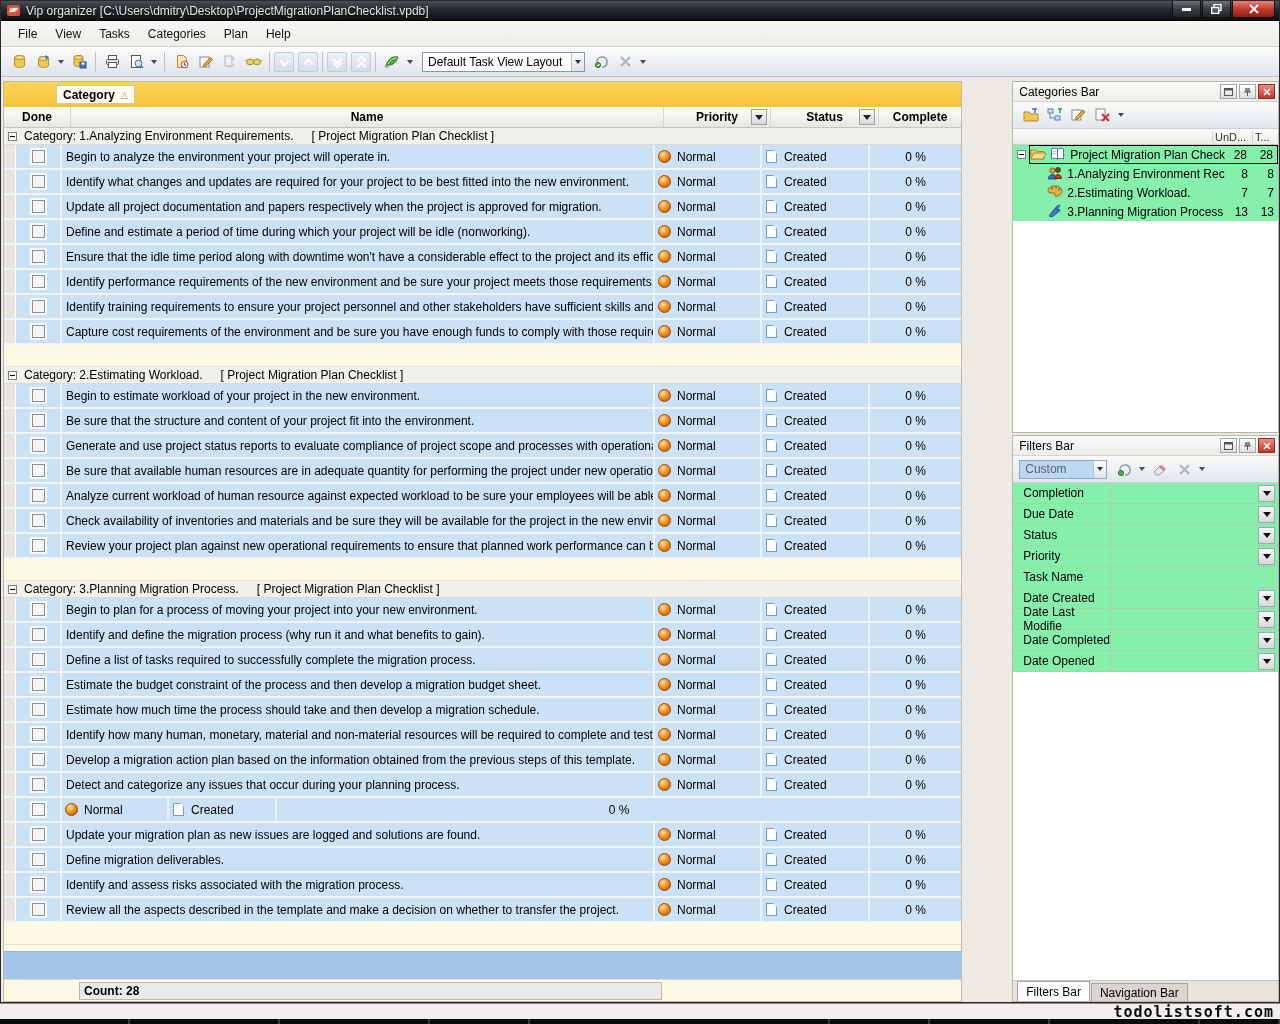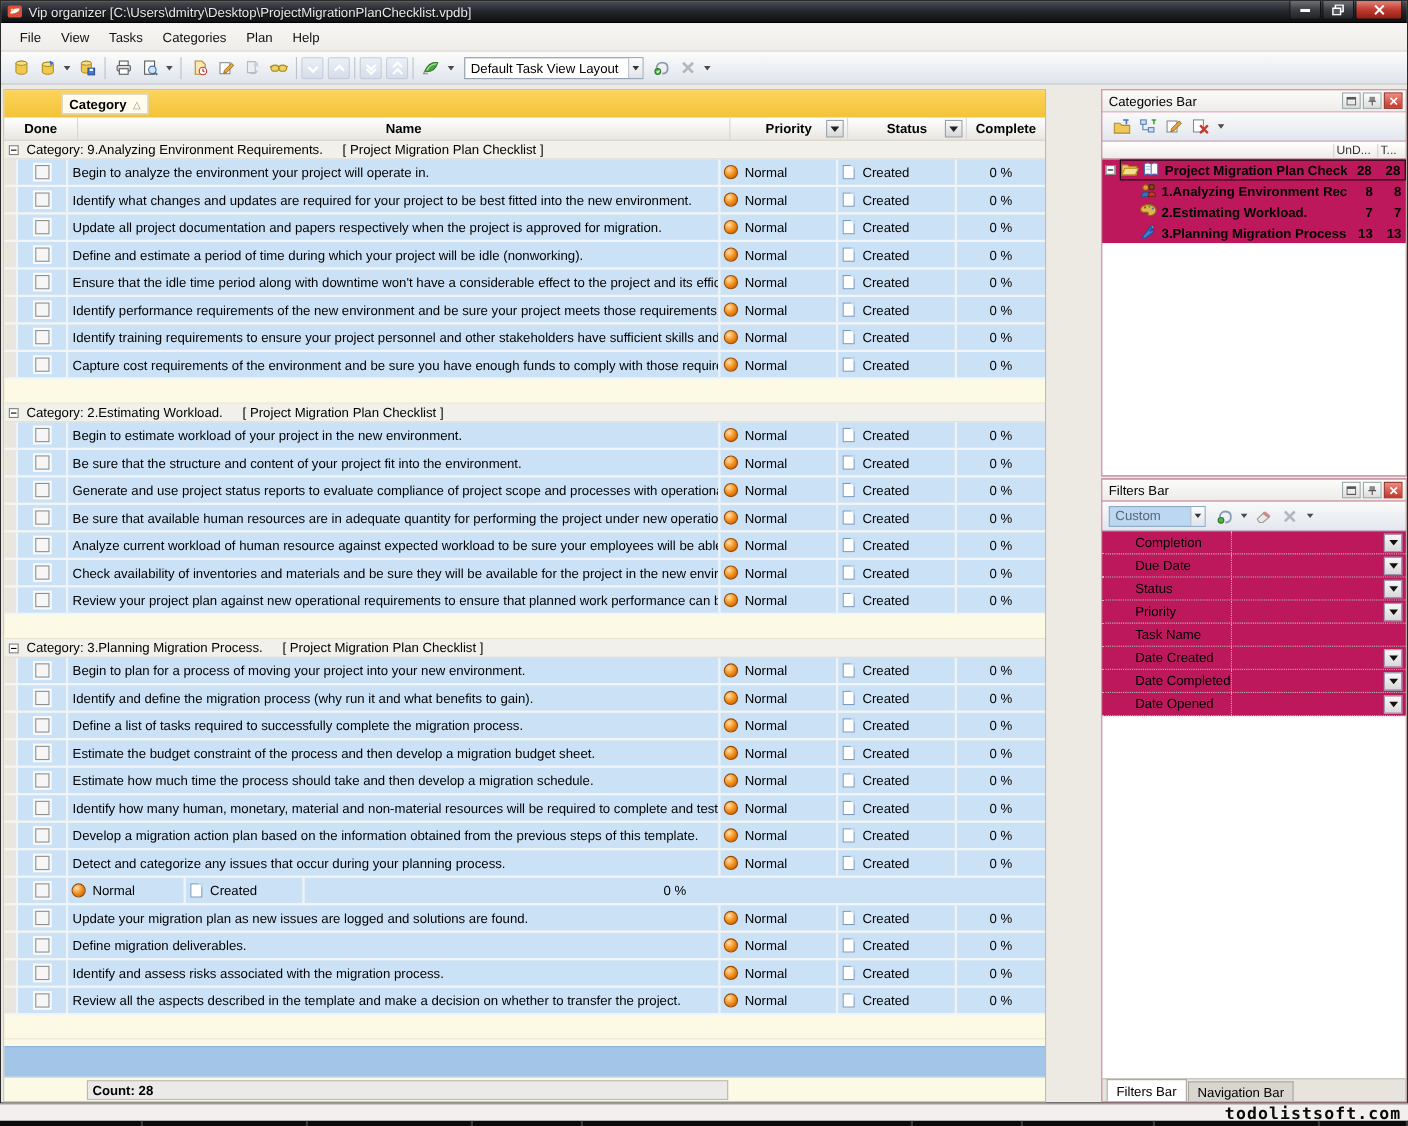--- a/index.html
+++ b/index.html
@@ -84,48 +84,48 @@
     border-left:4px solid transparent; border-top:4px solid #CBE2F6; }
   .emptyrow { height:22px; background:#FCFAE4; border-bottom:1px solid #E6E3CF; flex:0 0 22px;}
   .grid-filler { flex:1; background:#FCFAE4; }
   .blueband { height:28px; background:#A3C5E8; border-top:1px solid #8FB4DC; flex:0 0 28px;}
   .footerrow { height:22px; background:#FCFAE4; display:flex; align-items:center; border-top:1px solid #E0DDC8; flex:0 0 22px;}
   .count-box { margin-left:75px; width:583px; height:18px; background:#ECEAE9; border:1px solid #BBB8B1;
     display:flex; align-items:center; padding-left:4px; font-weight:bold;}
 
   
   .side { flex:1; margin-left:2px; display:flex; flex-direction:column; min-height:0;}
-  .panel { background:#be185d; border:1px solid #B9B6AF; display:flex; flex-direction:column; min-height:0;margin-left:48px;}
+  .panel { background:#86efac; border:1px solid #B9B6AF; display:flex; flex-direction:column; min-height:0;margin-left:48px;}
   .panel.categories { height:352px; flex:0 0 352px;}
   .panel.filters { flex:1; margin-top:2px; }
   .panel-titlebar { height:20px; background:linear-gradient(#FBFBFA,#EDECE9); border-bottom:1px solid #D8D5D0;
     display:flex; align-items:center; padding:0 3px 0 6px; flex:0 0 20px;}
   .panel-title { flex:1; }
   .pbtn { width:17px; height:15px; border:1px solid #9aa; background:linear-gradient(#fff,#ddd);
     display:flex; align-items:center; justify-content:center; margin-left:2px; cursor:pointer;}
   .pbtn.closeb { background:linear-gradient(#F08A80,#C4372B); border-color:#8E2D24;}
   .panel-toolbar { height:27px; background:linear-gradient(#FAFAF9,#E2E7EE); border-bottom:1px solid #C9CFD8;
     display:flex; align-items:center; padding-left:6px; flex:0 0 27px;}
 
   .tree-colhdr { height:16px; background:linear-gradient(#fff,#EBEBE7); border-bottom:1px solid #CCC9C2;
     display:flex; align-items:center; font-size:11px; color:#333; flex:0 0 16px;}
   .tree-colhdr .sp { flex:1; }
   .tree-colhdr .c1 { width:40px; border-left:1px solid #D5D2CB; padding-left:2px;}
   .tree-colhdr .c2 { width:26px; border-left:1px solid #D5D2CB; padding-left:2px;}
-  .tree-row { height:19px; display:flex; align-items:center; font-weight:bold; font-size:12px; flex:0 0 19px;}
+  .tree-row { height:19px; display:flex; align-items:center; font-weight:normal; font-size:12px; flex:0 0 19px;}
   .tree-row .lbl { white-space:nowrap; overflow:hidden; flex:1;}
   .tree-row .num { width:26px; text-align:right; padding-right:4px; }
   .tree-row.selected .selwrap { border:1px solid #000; }
   .selwrap { display:flex; align-items:center; flex:1; height:19px; min-width:0;}
   .tree-ico { width:16px; height:15px; margin-right:4px; flex:0 0 16px;}
   .tree-filler { flex:1; background:#fff;}
 
   .custom-combo { width:88px; height:19px; background:#BBD7F1; border:1px solid #8FA9C4; display:flex; align-items:center;}
   .custom-combo .val { flex:1; padding-left:5px; color:#5c6670;}
-  .filter-row { height:21px; display:flex; align-items:center; border-bottom:1px dotted #BDBAB4; flex:0 0 21px;padding-left:20px;}
+  .filter-row { height:21px; display:flex; align-items:center; border-bottom:1px dotted #BDBAB4; flex:0 0 21px;}
   .filter-row .flabel { width:98px; padding-left:10px; border-right:1px dotted #BDBAB4; height:100%; display:flex; align-items:center;}
   .filter-row .fval { flex:1; height:100%;}
   .fdrop { width:17px; height:17px; margin-right:3px; background:linear-gradient(#F8F8F8,#D8D8D8);
     border:1px solid #9AA7B8; display:flex; align-items:center; justify-content:center;}
   .fdrop::after{content:""; border-left:4px solid transparent;border-right:4px solid transparent;border-top:5px solid #111;}
   .filters-filler { flex:1; background:#fff; border-bottom:1px solid #C9C6BF;}
   .tabstrip { height:20px; background:#E7E4DE; display:flex; align-items:flex-end; padding-left:4px; flex:0 0 20px;}
   .tab { height:18px; padding:0 8px; display:flex; align-items:center; border:1px solid #A9A69F;
     border-bottom:none; background:#D9D6CF; margin-right:1px; font-size:12px;}
   .tab.active { background:#fff; height:20px; }
@@ -351,21 +351,21 @@
         </div>
         <div class="colh comp">
             <span>Complete</span>
           </div>
       </div>
 
       <div class="gridbody">
   <div class="group">
     <div class="group-header">
       <span class="collapse-box"></span>
-      <span class="group-title">Category: 9.Analyzing Environment Requirements.</span>
+      <span class="group-title">Category: 1.Analyzing Environment Requirements.</span>
       <span class="group-tag">[ Project Migration Plan Checklist ]</span>
     </div>
     <div class="rows">
   <div class="trow">
     <div class="cell indent"></div>
     <div class="cell done">
                   <span class="checkbox"></span>
                 </div>
     <div class="cell tname">
                   <span class="task-name">Begin to analyze the environment your project will operate in.</span>
@@ -1190,20 +1190,25 @@
     <span class="fval"></span>
     <span class="fdrop" style="visibility: hidden;"></span>
   </div>
 
   <div class="filter-row">
     <span class="flabel">Date Created</span>
     <span class="fval"></span>
     <span class="fdrop"></span>
   </div>
 
+  <div class="filter-row">
+    <span class="flabel">Date Last Modifie</span>
+    <span class="fval"></span>
+    <span class="fdrop"></span>
+  </div>
 
   <div class="filter-row">
     <span class="flabel">Date Completed</span>
     <span class="fval"></span>
     <span class="fdrop"></span>
   </div>
 
   <div class="filter-row">
     <span class="flabel">Date Opened</span>
     <span class="fval"></span>

